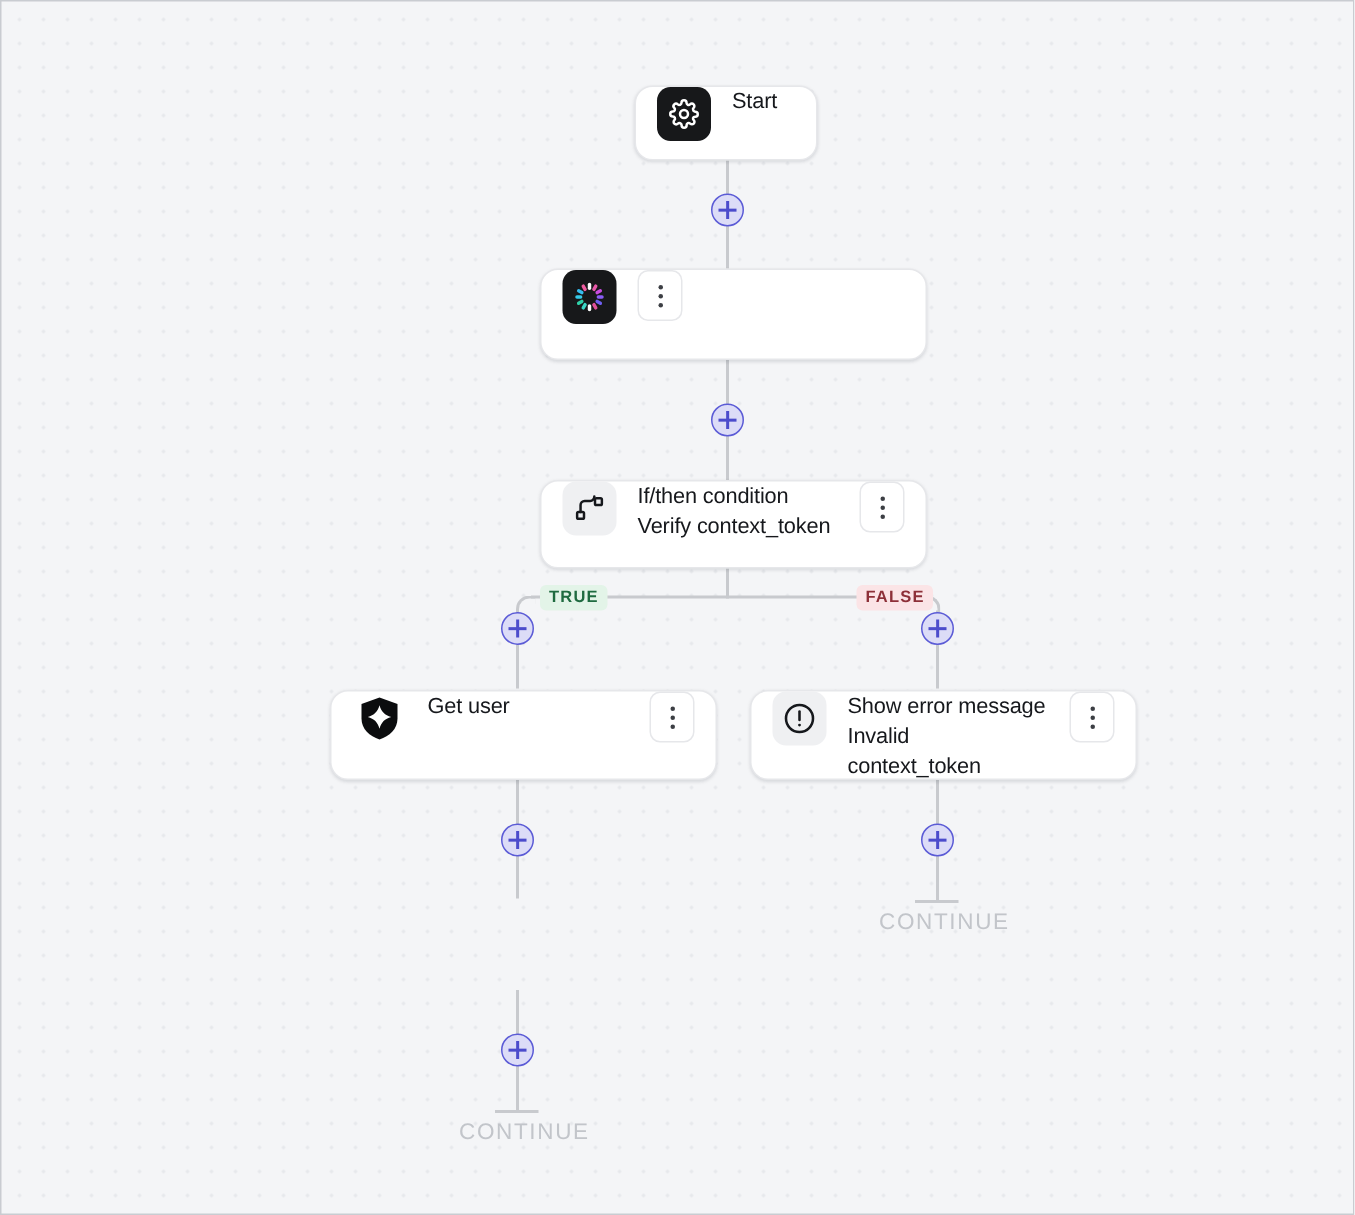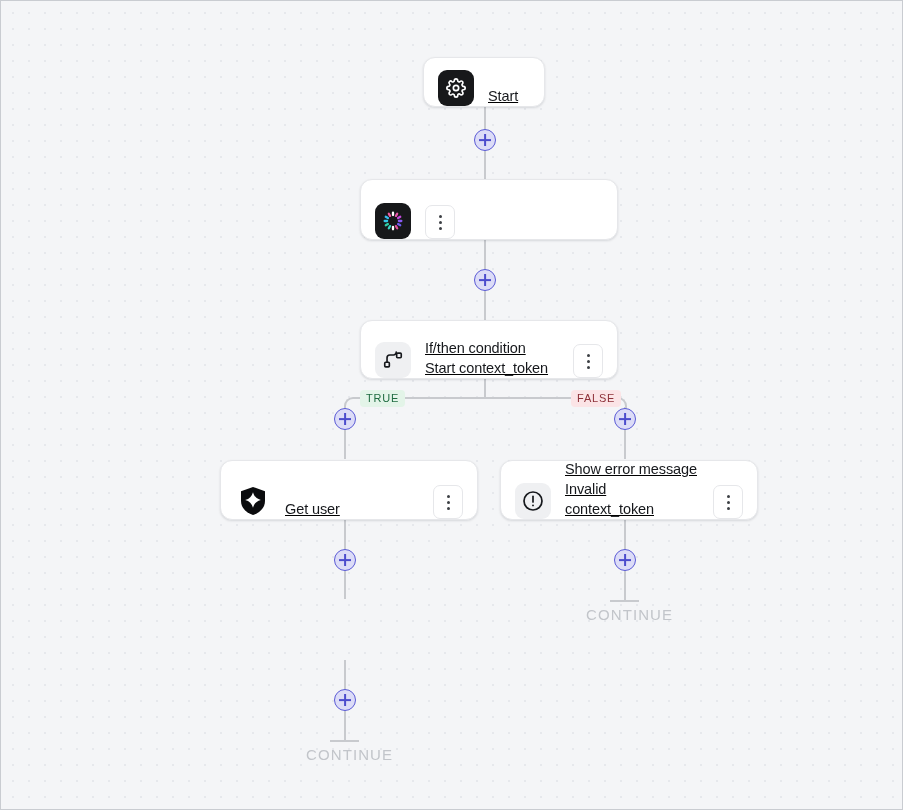--- a/index.html
+++ b/index.html
@@ -52,24 +52,23 @@
 
   
   .node {
     position: absolute;
     box-sizing: border-box;
     background: #ffffff;
     border: 1px solid #e6e7ea;
     border-radius: 12px;
     box-shadow: 0 1px 2px rgba(16,24,40,.06), 0 1px 3px rgba(16,24,40,.07);
     display: flex;
-    align-items: flex-end;
+    align-items: flex-start;
     padding: 0 14px;
     gap: 14px;
-    text-decoration: underline;
   }
 
   .node-icon {
     flex: 0 0 auto;
     width: 36px;
     height: 36px;
     border-radius: 9px;
     display: flex;
     align-items: center;
     justify-content: center;
@@ -140,21 +139,21 @@
     position: absolute;
     background: #4c4ccc;
   }
   .plus::before { left: 4px;  right: 4px;  top: 50%;  height: 1.8px; transform: translateY(-50%); }
   .plus::after  { top: 4px;   bottom: 4px; left: 50%; width: 1.8px;  transform: translateX(-50%); }
 
   
   .branch-label {
     position: absolute;
     font-size: 11px;
-    font-weight: 400;
+    font-weight: 700;
     letter-spacing: 0.8px;
     padding: 2px 6px 3px 6px;
     border-radius: 4px;
     z-index: 4;
   }
   .branch-true  { background: #e3f4e8; color: #1f6b40; }
   .branch-false { background: #fbe4e6; color: #8d3038; }
 
   
   .continue {
@@ -260,21 +259,21 @@
   <div class="node" style="left:359px; top:319px; width:258px; height:59px;">
     <div class="node-icon icon-grey">
       <svg width="22" height="22" viewBox="0 0 24 24" fill="none" stroke="#16181c" stroke-width="1.8" stroke-linecap="round" stroke-linejoin="round">
         <rect x="3" y="14.5" width="5" height="5" rx="1"></rect>
         <rect x="16" y="4.5" width="5" height="5" rx="1"></rect>
         <path d="M5.5 14.5V9.5a3 3 0 0 1 3-3h4a3 3 0 0 0 3-3v-.2"></path>
       </svg>
     </div>
     <div class="node-text">
       <div class="node-title">If/then condition</div>
-      <div class="node-sub">Start context_token</div>
+      <div class="node-sub">Verify context_token</div>
     </div>
     <div class="kebab">
       <i></i>
       <i></i>
       <i></i>
     </div>
   </div>
 
   <div class="node" style="left:499px; top:459px; width:258px; height:60px;">
     <div class="node-icon icon-grey">

